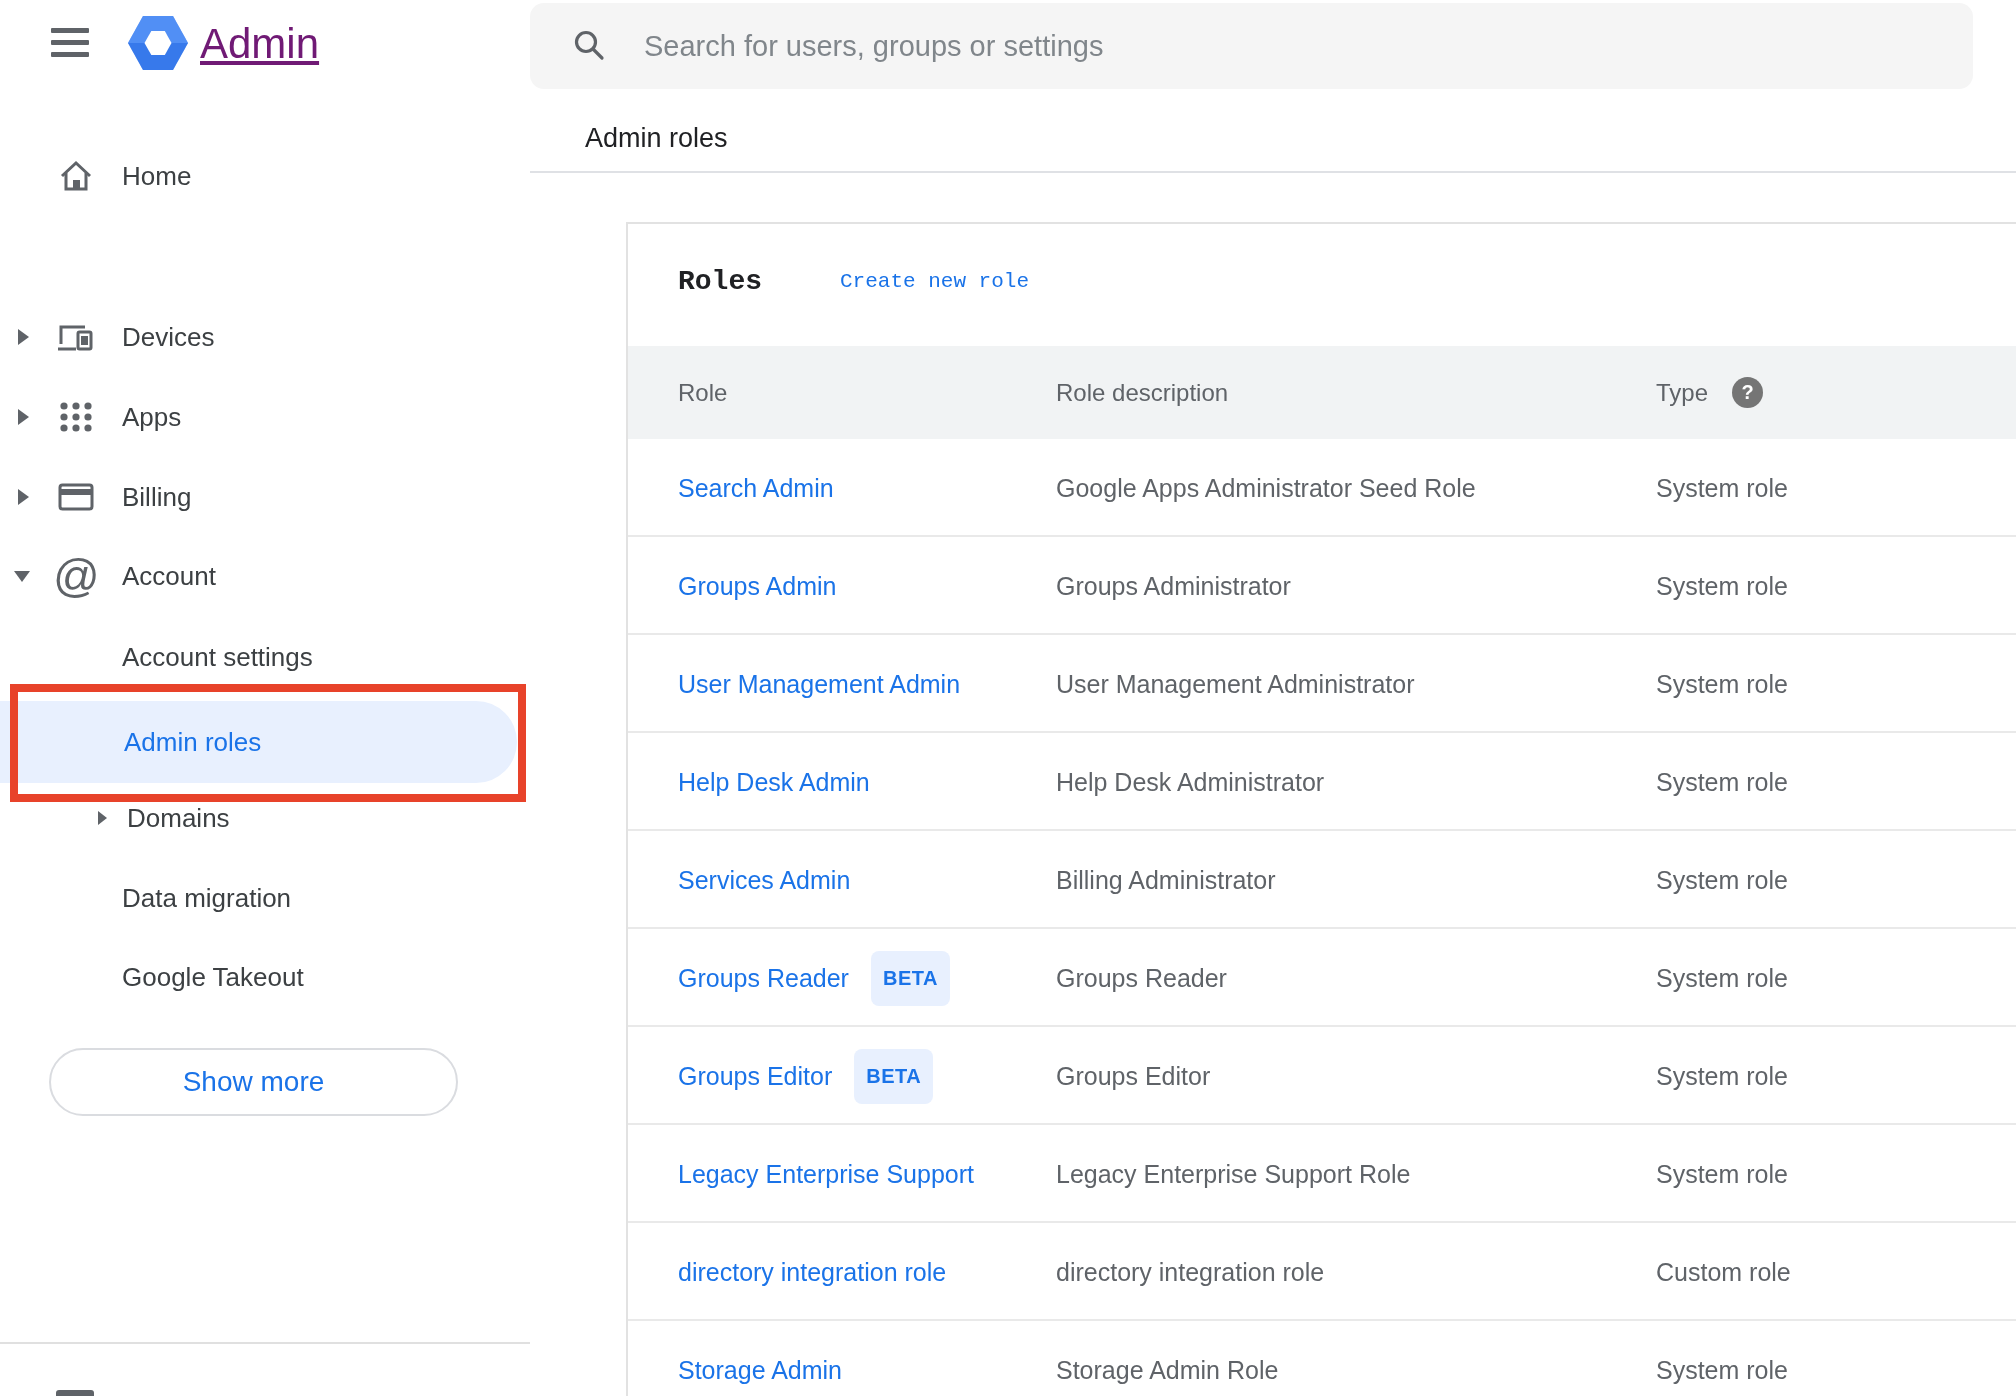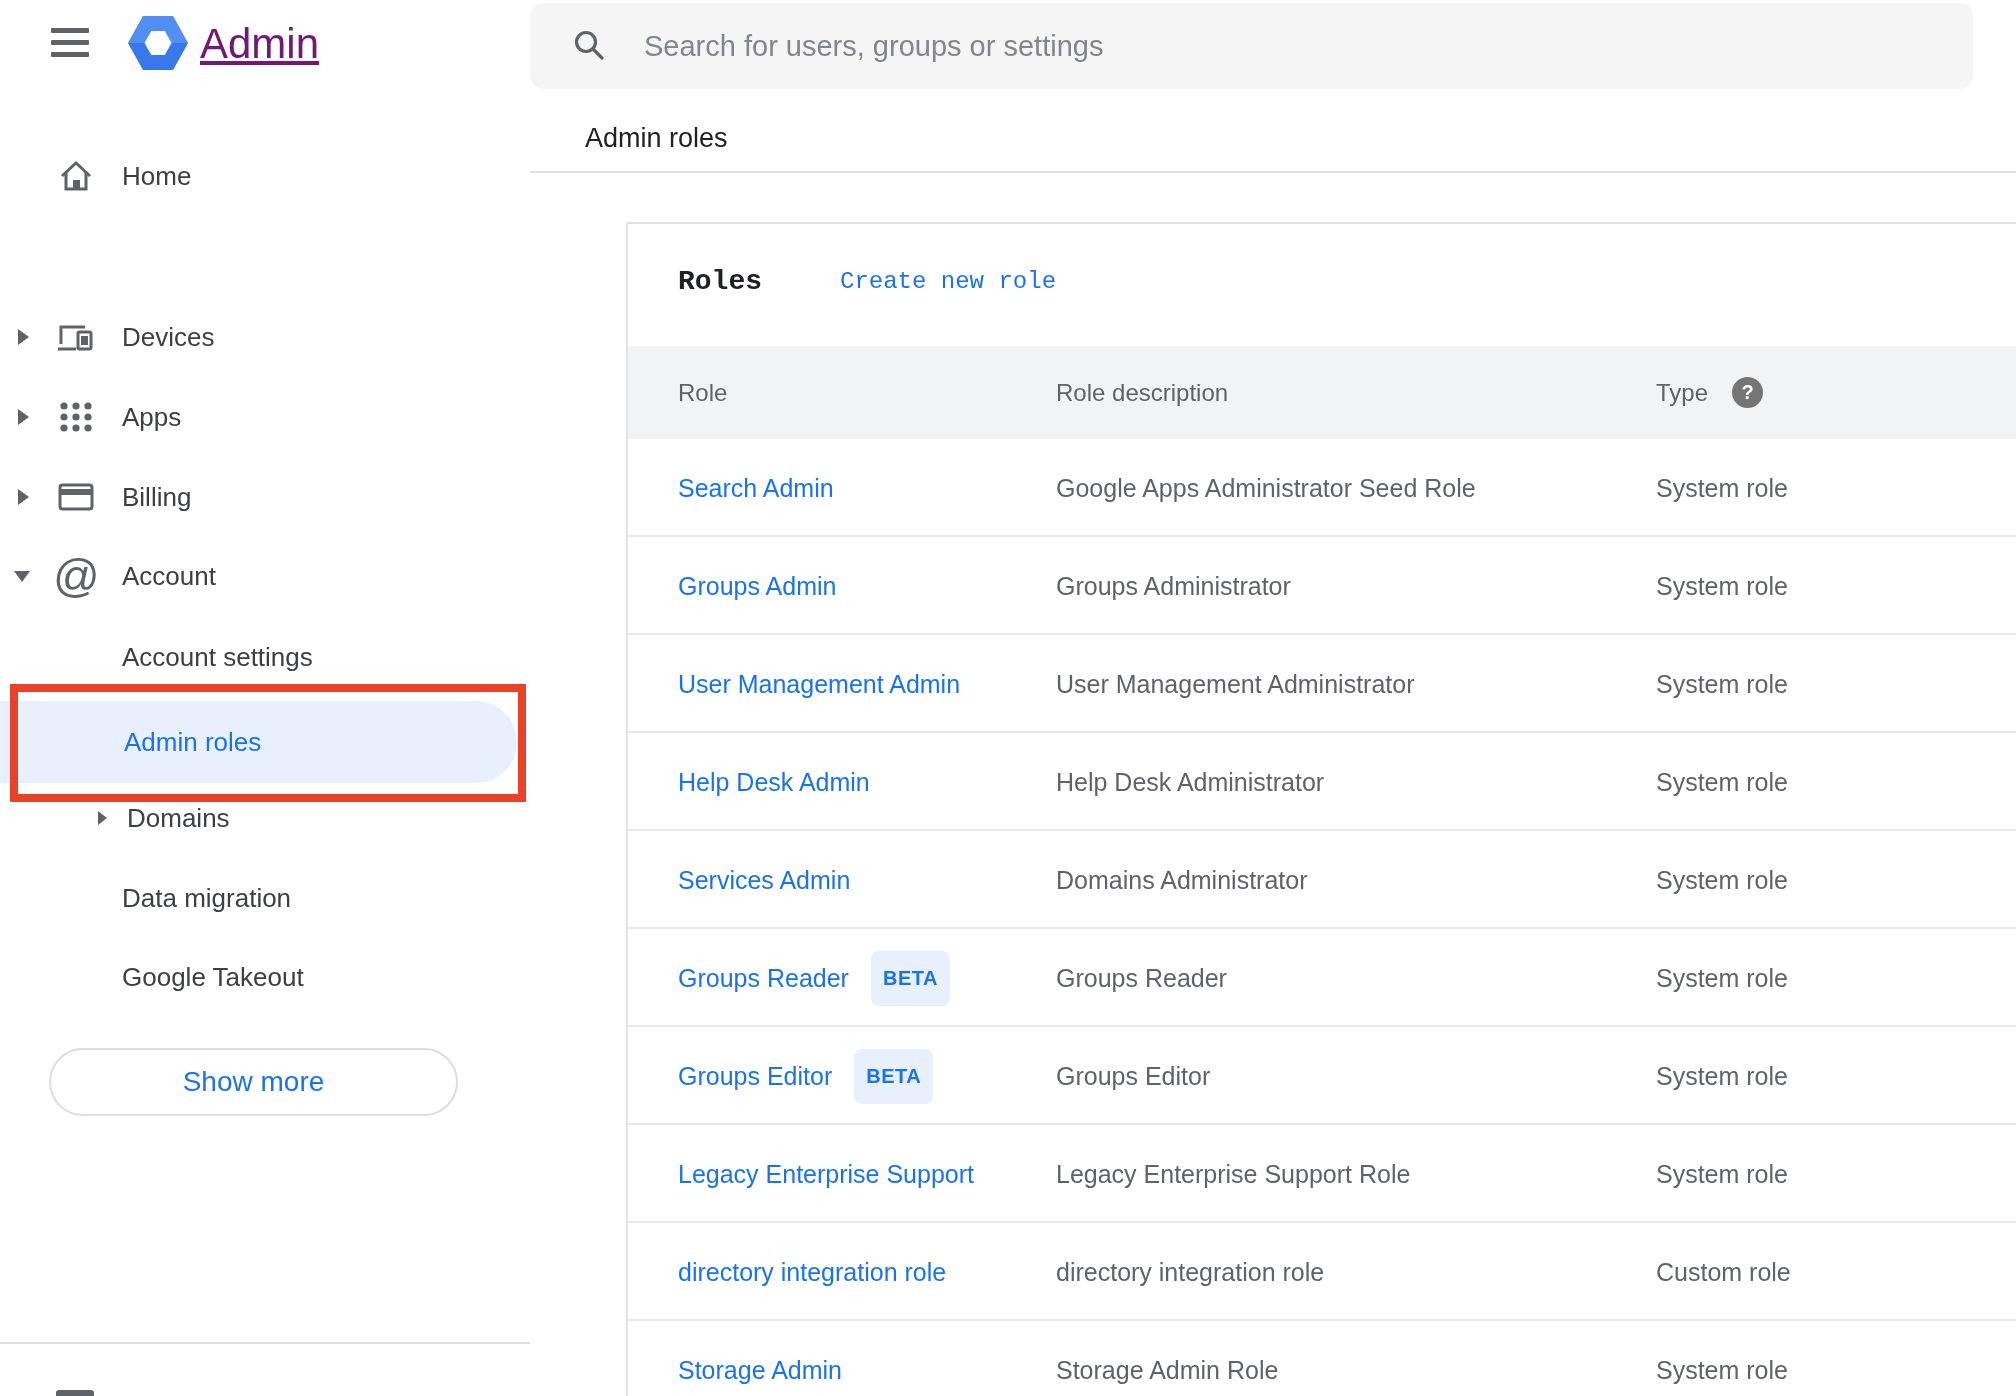--- a/index.html
+++ b/index.html
@@ -42,21 +42,21 @@
                   outline:none; font-size:29px; color:#3c4043; font-family:inherit; }
   .search-input::placeholder { color:#80868b; opacity:1; }
   .page-title { position:absolute; left:585px; top:120px; height:36px; line-height:36px; font-size:27px; color:#202124; }
   .top-divider { position:absolute; left:530px; top:171px; width:1486px; height:2px; background:#dfe1e5; }
 
   
   .card { position:absolute; left:626px; top:222px; width:1390px; height:1174px; background:#fff;
           border-left:2px solid #e2e2e2; border-top:2px solid #e2e2e2; }
   .card-header { position:relative; height:116px;font-family:Liberation Mono, monospace; }
   .card-title { position:absolute; left:50px; top:0; height:116px; line-height:116px; font-size:28px; font-weight:600; color:#202124; }
-  .create-link { position:absolute; left:212px; top:0; height:116px; line-height:116px; font-size:24px; color:#1a73e8; cursor:pointer; }
+  .create-link { position:absolute; left:212px; top:0; height:116px; line-height:116px; font-size:21px; color:#1a73e8; cursor:pointer; }
 
   .thead { position:relative; height:93px; background:#f1f3f4;margin-top:6px; }
   .th { position:absolute; top:0; height:93px; line-height:93px; font-size:24px; font-weight:500; color:#5f6368; }
   .th.c1 { left:50px; } .th.c2 { left:428px; } .th.c3 { left:1028px; }
   .help-circle { position:absolute; left:1104px; top:31px; width:31px; height:31px; border-radius:50%; background:#757575;
                  color:#fff; font-size:20px; font-weight:bold; text-align:center; line-height:31px; cursor:pointer; }
 
   .trow { position:relative; height:98px; border-bottom:2px solid #e9e9e9; }
   .cell { position:absolute; top:0; height:98px; display:flex; align-items:center; font-size:25px; }
   .cell.c1 { left:50px; width:378px; color:#1a73e8; }
@@ -239,21 +239,21 @@
             <span class="role-link">Help Desk Admin</span>
           </span>
         <span class="cell c2">Help Desk Administrator</span>
         <span class="cell c3">System role</span>
       </div>
 
       <div class="trow">
         <span class="cell c1">
             <span class="role-link">Services Admin</span>
           </span>
-        <span class="cell c2">Domains Administrator</span>
+        <span class="cell c2">Billing Administrator</span>
         <span class="cell c3">System role</span>
       </div>
 
       <div class="trow">
         <span class="cell c1">
           <span class="role-link">Groups Reader</span>
           <span class="beta-badge">BETA</span>
         </span>
         <span class="cell c2">Groups Reader</span>
         <span class="cell c3">System role</span>

